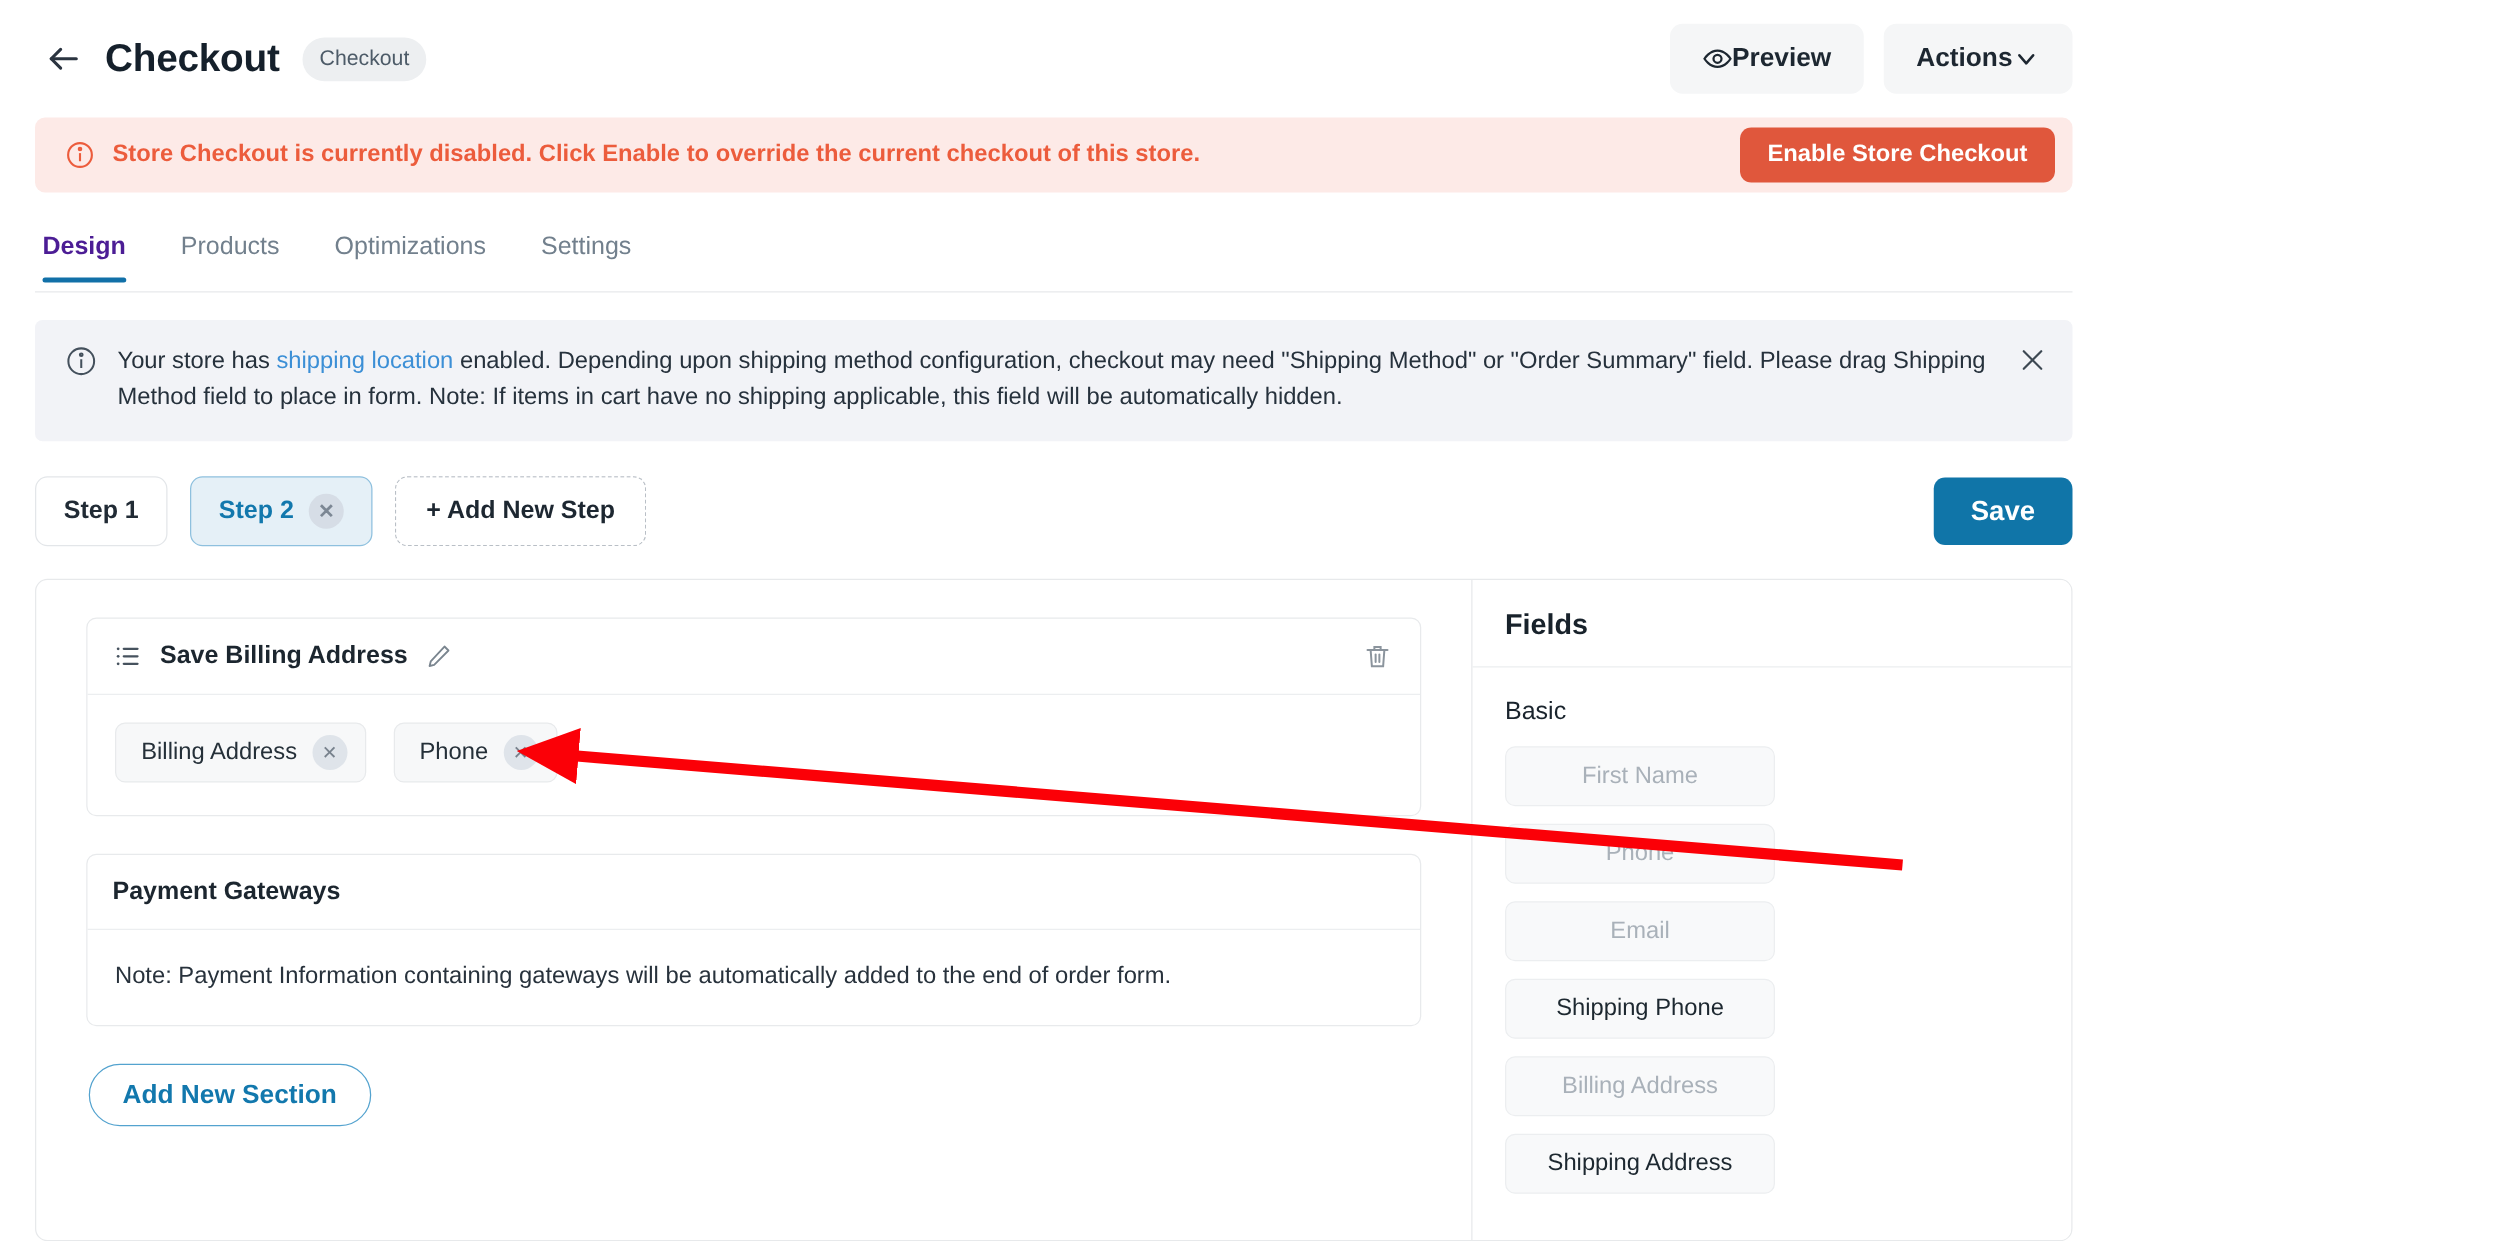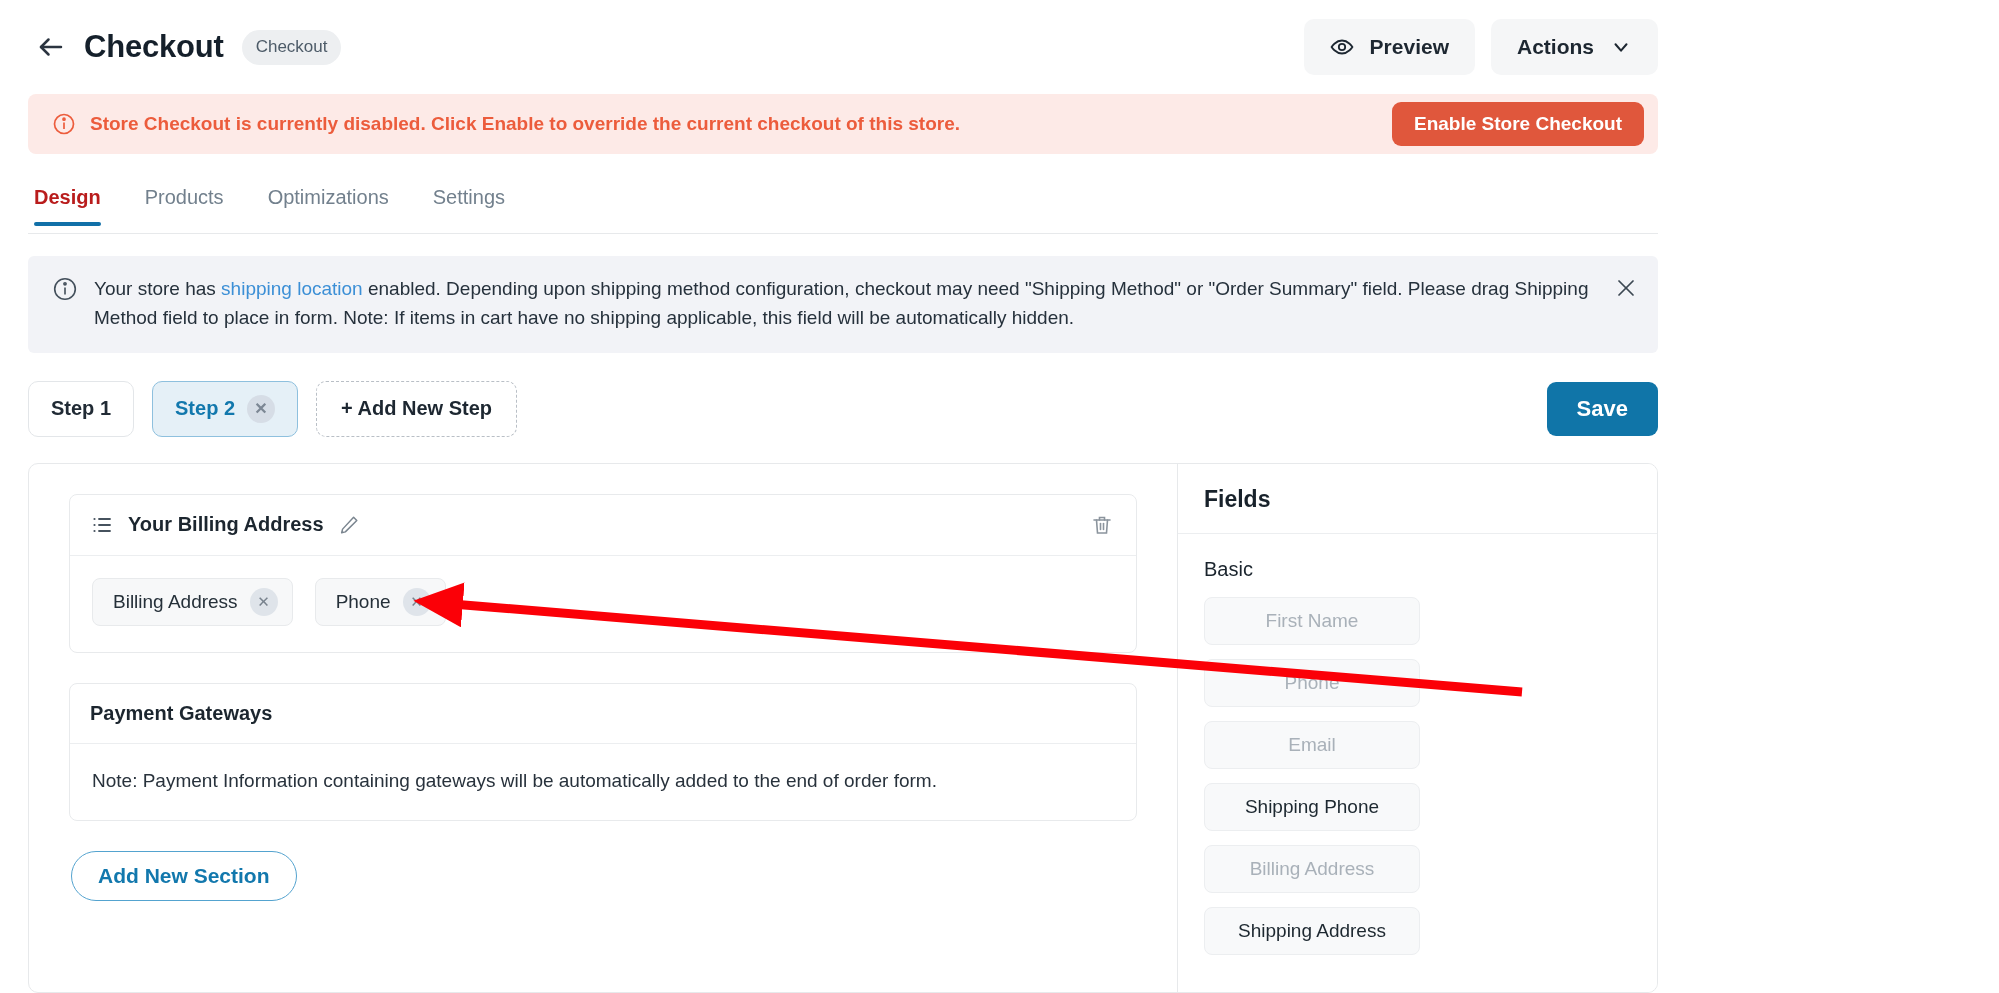--- a/index.html
+++ b/index.html
@@ -27,21 +27,21 @@
     color: #15202b;
   }
   .title-badge {
     margin-left: 18px;
     background: #edeff1; color: #4d5b68;
     font-size: 17px; font-weight: 500;
     padding: 7px 14px 8px; border-radius: 18px;
   }
   .header-spacer { flex: 1; }
   .btn-ghost {
-    display: flex; align-items: center; gap: 16px;
+    display: flex; align-items: center; gap: 0;
     background: #f5f6f7; border: none; border-radius: 10px;
     height: 56px; padding: 0 26px;
     font-size: 21px; font-weight: bold; color: #1d2731;
     font-family: inherit; cursor: pointer;
   }
   .btn-ghost + .btn-ghost { margin-left: 16px; }
 
   
   .alert-danger {
     margin: 0 28px; height: 60px;
@@ -65,21 +65,21 @@
   .tabbar {
     margin: 32px 28px 0; height: 48px;
     border-bottom: 1px solid #e7e9eb;
     display: flex; align-items: flex-start; gap: 44px;
     padding-left: 6px;
   }
   .tab {
     font-size: 20px; color: #72808d; cursor: pointer;
     padding-bottom: 16px; position: relative; font-weight: 500;
   }
-  .tab.active { color: #b91c1c; font-weight: bold; }
+  .tab.active { color: #4c1d95; font-weight: bold; }
   .tab.active::after {
     content: ""; position: absolute; left: 0; right: 0; bottom: -1px;
     height: 4px; background: #1170a8; border-radius: 2px;
   }
 
   
   .notice {
     margin: 22px 28px 0; background: #f2f3f7; border-radius: 6px;
     display: flex; align-items: flex-start;
     padding: 18px 20px 20px 24px;
@@ -279,21 +279,21 @@
           <span class="drag-icon">
             <svg width="24" height="24" viewBox="0 0 24 24" fill="none" stroke="currentColor" stroke-width="1.8" stroke-linecap="round">
                 <line x1="9" y1="6" x2="20" y2="6"></line>
                 <line x1="9" y1="12" x2="20" y2="12"></line>
                 <line x1="9" y1="18" x2="20" y2="18"></line>
                 <circle cx="4.5" cy="6" r="1.1" fill="currentColor" stroke="none"></circle>
                 <circle cx="4.5" cy="12" r="1.1" fill="currentColor" stroke="none"></circle>
                 <circle cx="4.5" cy="18" r="1.1" fill="currentColor" stroke="none"></circle>
               </svg>
           </span>
-          <span class="card-title">Your Billing Address</span>
+          <span class="card-title">Save Billing Address</span>
           <span class="pencil">
             <svg width="22" height="22" viewBox="0 0 24 24" fill="none" stroke="currentColor" stroke-width="1.6" stroke-linecap="round" stroke-linejoin="round">
                 <path d="M17 3.5l3.5 3.5L8 19.5 4 20.5l1-4z"></path>
               </svg>
           </span>
           <span class="spacer"></span>
           <span class="trash">
             <svg width="24" height="24" viewBox="0 0 24 24" fill="none" stroke="currentColor" stroke-width="1.6" stroke-linecap="round">
                 <polyline points="4 7 20 7"></polyline>
                 <path d="M6.5 7l1 13h9l1-13"></path>

